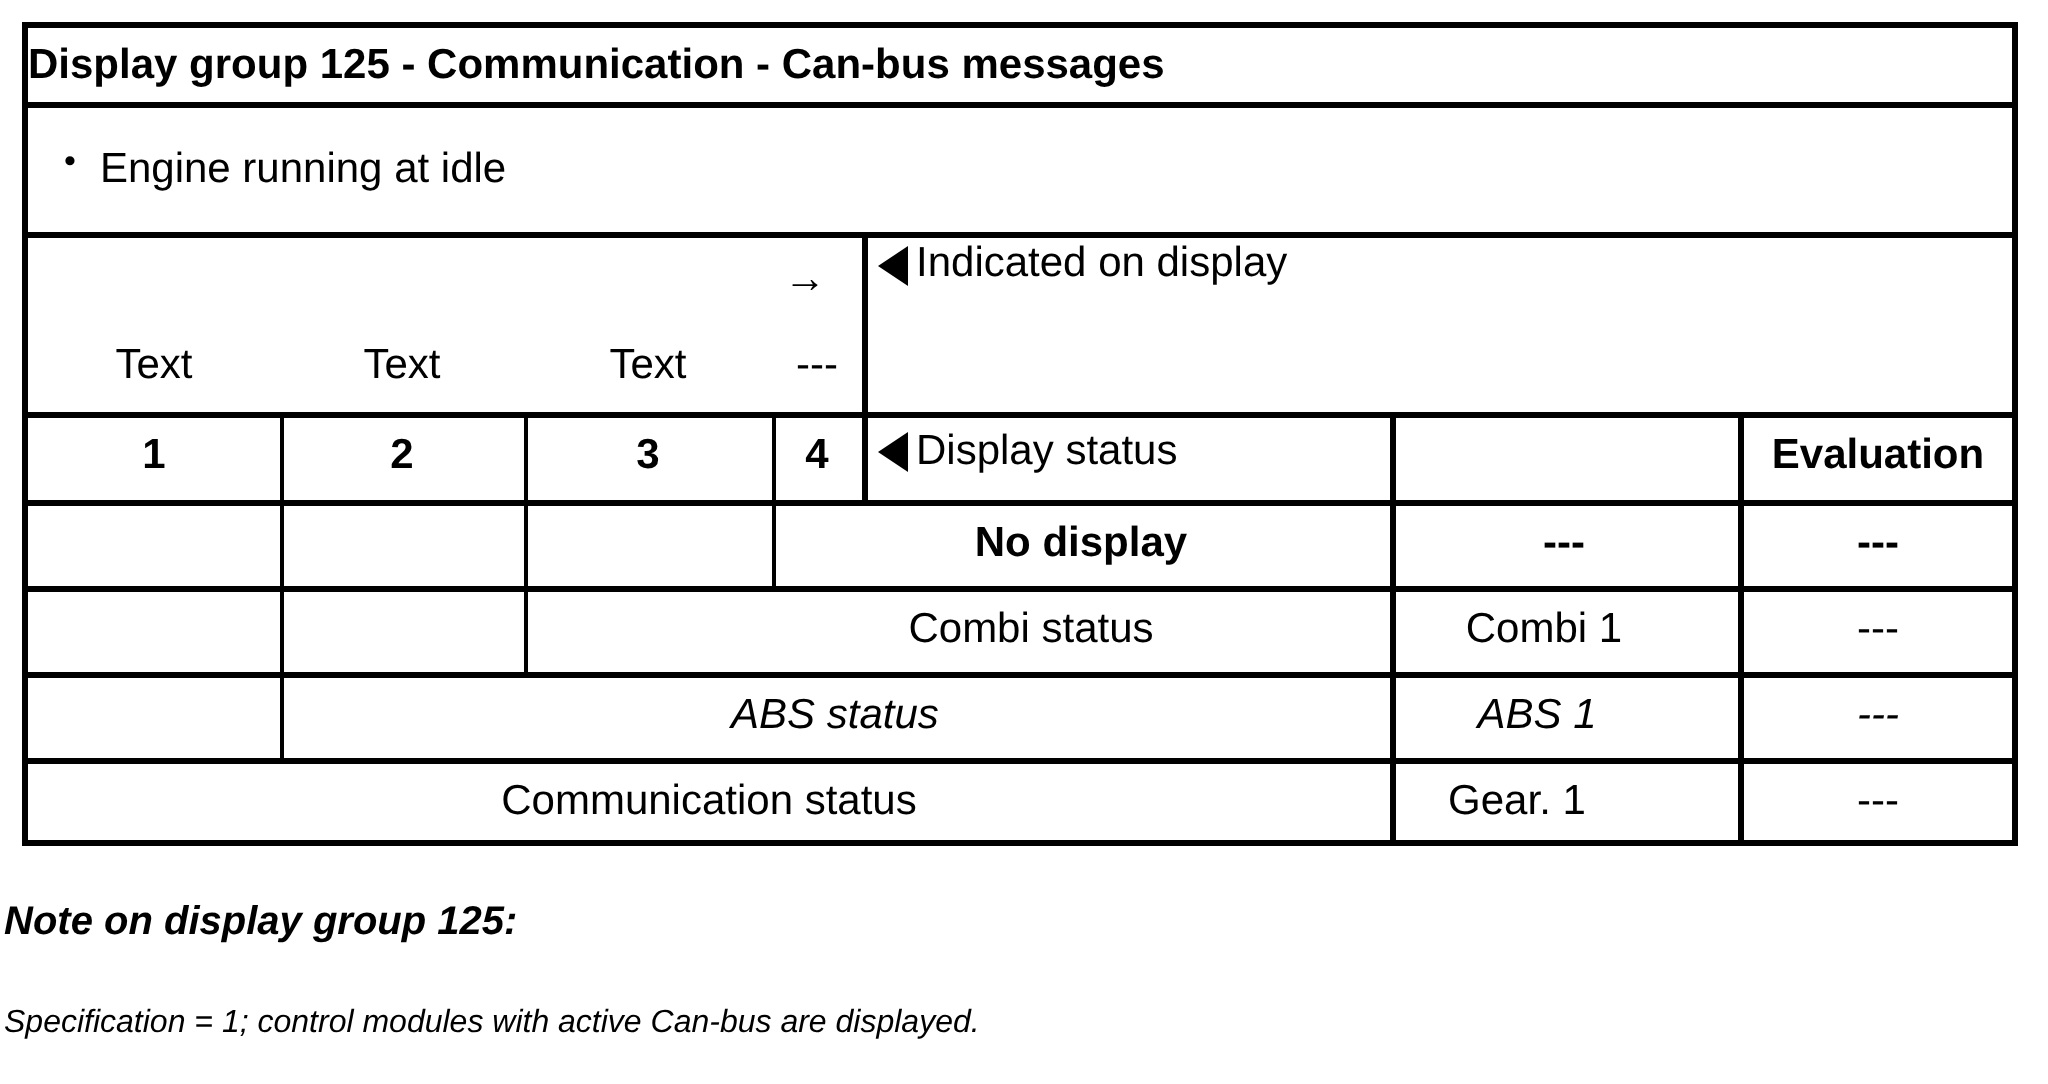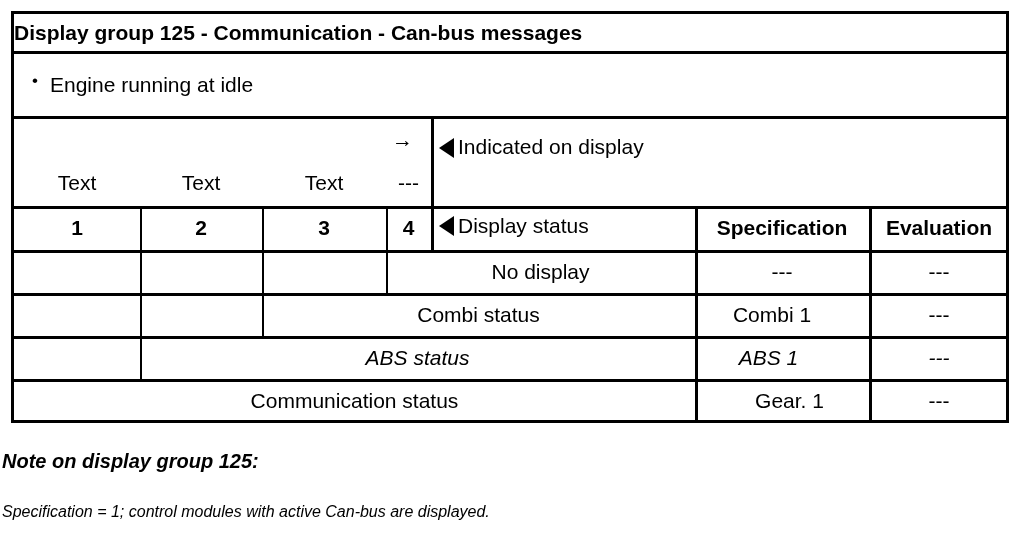--- a/index.html
+++ b/index.html
@@ -130,21 +130,21 @@
     left: 417px;      
     top: 105px;
     right: 0;
     height: 87px;
     box-sizing: border-box;
   }
   .flag-row {
     display: flex;
     align-items: flex-start;
     padding-left: 8px;
-    padding-top: 16px;
+    padding-top: 1px;
   }
   .flag-icon {
     display: inline-block;
     width: 0; height: 0;
     border-top: 10px solid transparent;
     border-bottom: 10px solid transparent;
     border-right: 15px solid #000;
     margin-right: 4px;
     margin-top: 3px;
     flex: none;
@@ -268,49 +268,48 @@
     <span class="idx-num" style="left:0px;   width:126px;">1</span>
     <span class="idx-num" style="left:126px; width:122px;">2</span>
     <span class="idx-num" style="left:248px; width:124px;">3</span>
     <span class="idx-num" style="left:372px; width:45px;">4</span>
 
     <span class="zones-flag">
       <span class="flag-icon" style="margin-top:0;"></span>
       <span style="font-size:21px; white-space:nowrap;">Display status</span>
     </span>
 
-    <span class="colhead" style="left:681px; width:174px;">Specification</span>
     <span class="colhead" style="left:855px; width:140px;">Evaluation</span>
   </div>
   <div class="row-divider" style="top:236px;"></div>
 
-  <div class="data-row" style="top:236px;">
+  <div class="data-row" style="top:236px;font-weight:bold;">
     <span class="dr-label" style="left:372px; width:309px;">No display</span>
     <span class="dr-spec" style="left:681px; width:174px;">---</span>
     <span class="dr-eval" style="left:855px; width:140px;">---</span>
   </div>
   <div class="row-divider" style="top:279px;"></div>
 
   <div class="data-row" style="top:279px;">
-    <span class="dr-label" style="left:248px; width:433px;">Combi status</span>
+    <span class="dr-label" style="left:248px; width:433px;padding-left:37px;">Combi status</span>
     <span class="dr-spec" style="left:681px; width:154px;">Combi 1</span>
     <span class="dr-eval" style="left:855px; width:140px;">---</span>
   </div>
   <div class="row-divider" style="top:322px;"></div>
 
   <div class="data-row" style="top:322px;font-style:italic;">
     <span class="dr-label" style="left:126px; width:555px;">ABS status</span>
     <span class="dr-spec" style="left:681px; width:147px;">ABS 1</span>
     <span class="dr-eval" style="left:855px; width:140px;">---</span>
   </div>
   <div class="row-divider" style="top:365px;"></div>
 
   <div class="data-row" style="top:365px;">
     <span class="dr-label" style="left:0px;   width:681px;">Communication status</span>
-    <span class="dr-spec" style="left:686px; width:179px;">Gear. 1</span>
+    <span class="dr-spec" style="left:655px; width:179px;">Gear. 1</span>
     <span class="dr-eval" style="left:855px; width:140px;">---</span>
   </div>
 
   <div class="vline" style="left:126px; top:192px; height:173px;"></div>
 
   <div class="vline" style="left:248px; top:192px; height:130px;"></div>
 
   <div class="vline" style="left:372px; top:192px; height:87px;"></div>
 
   <div class="vline" style="left:417px; top:192px; height:44px; width:3px;"></div>

